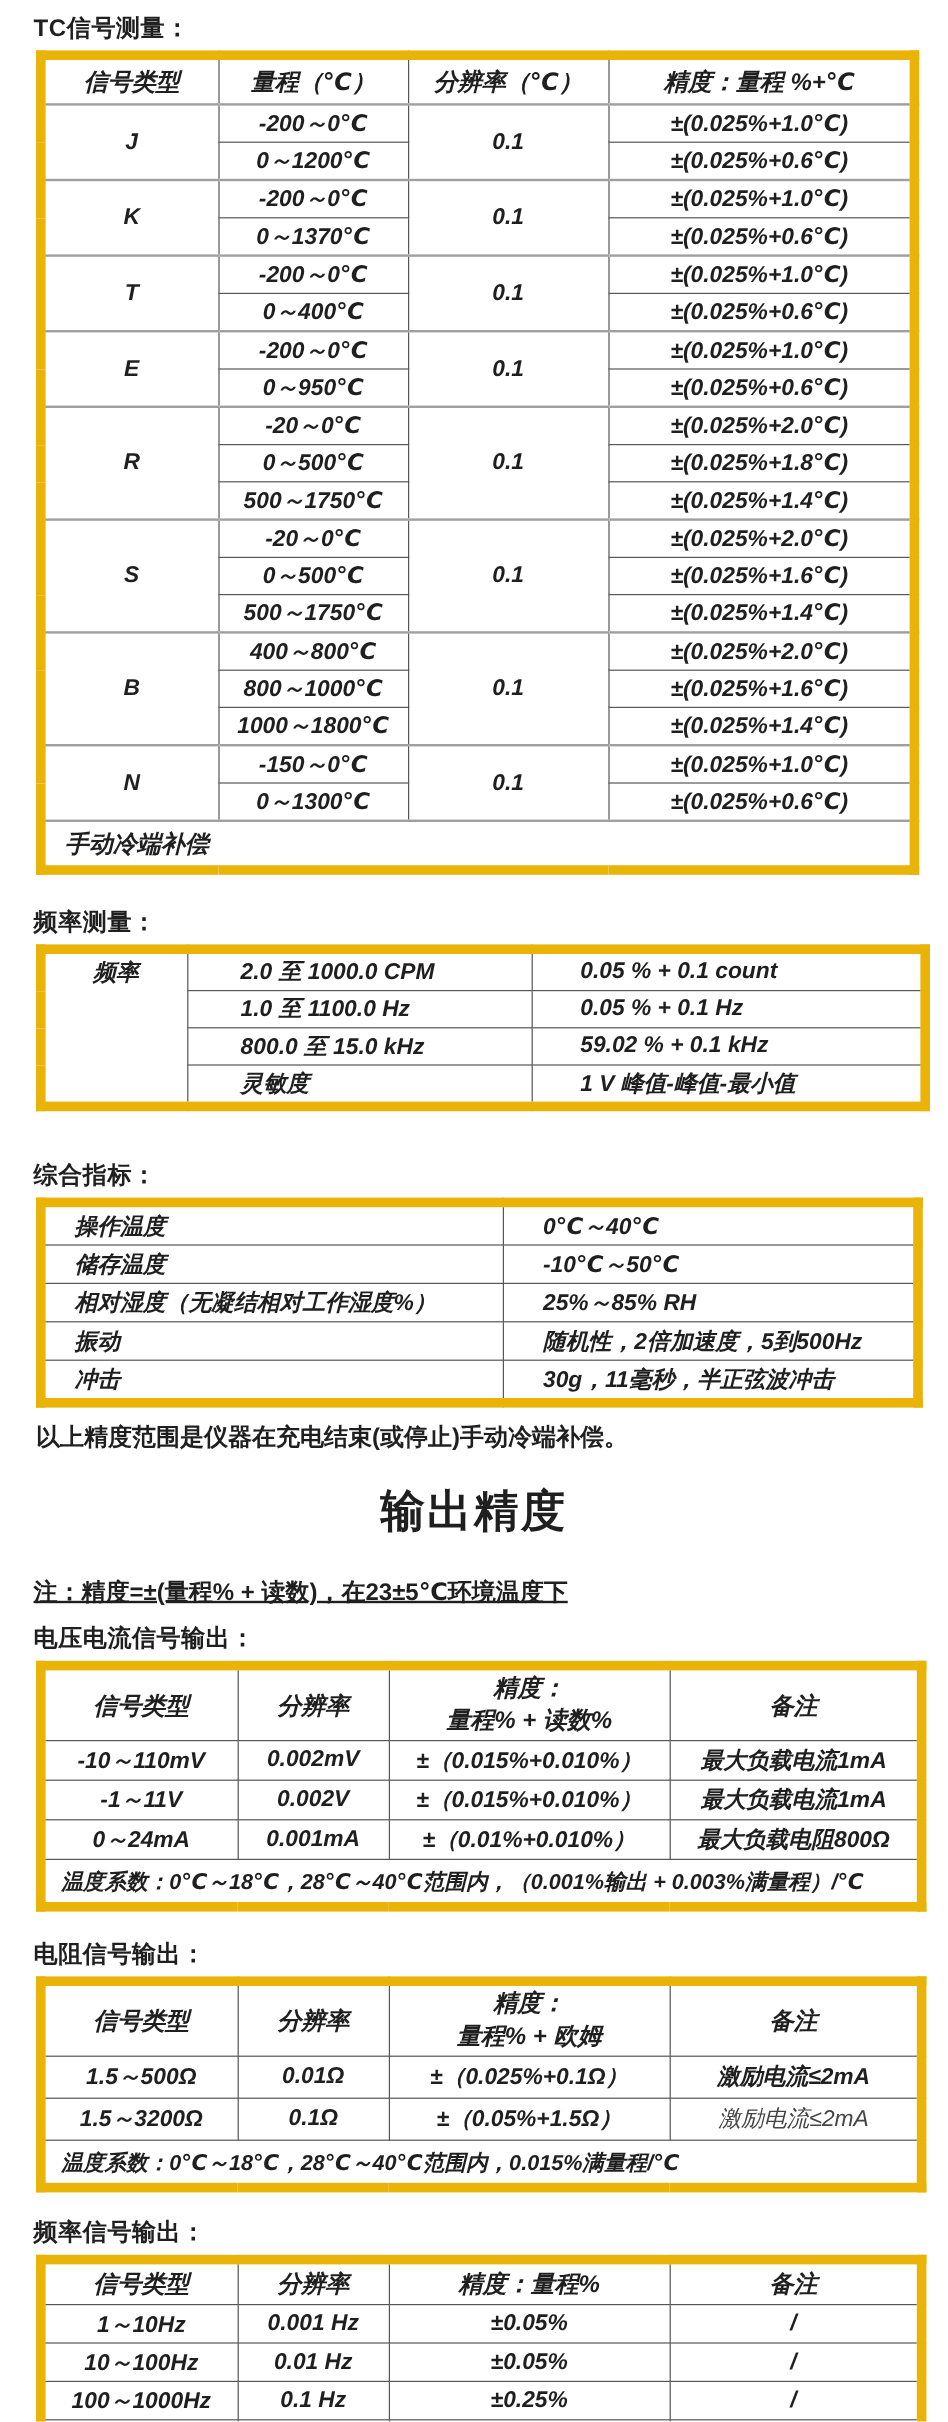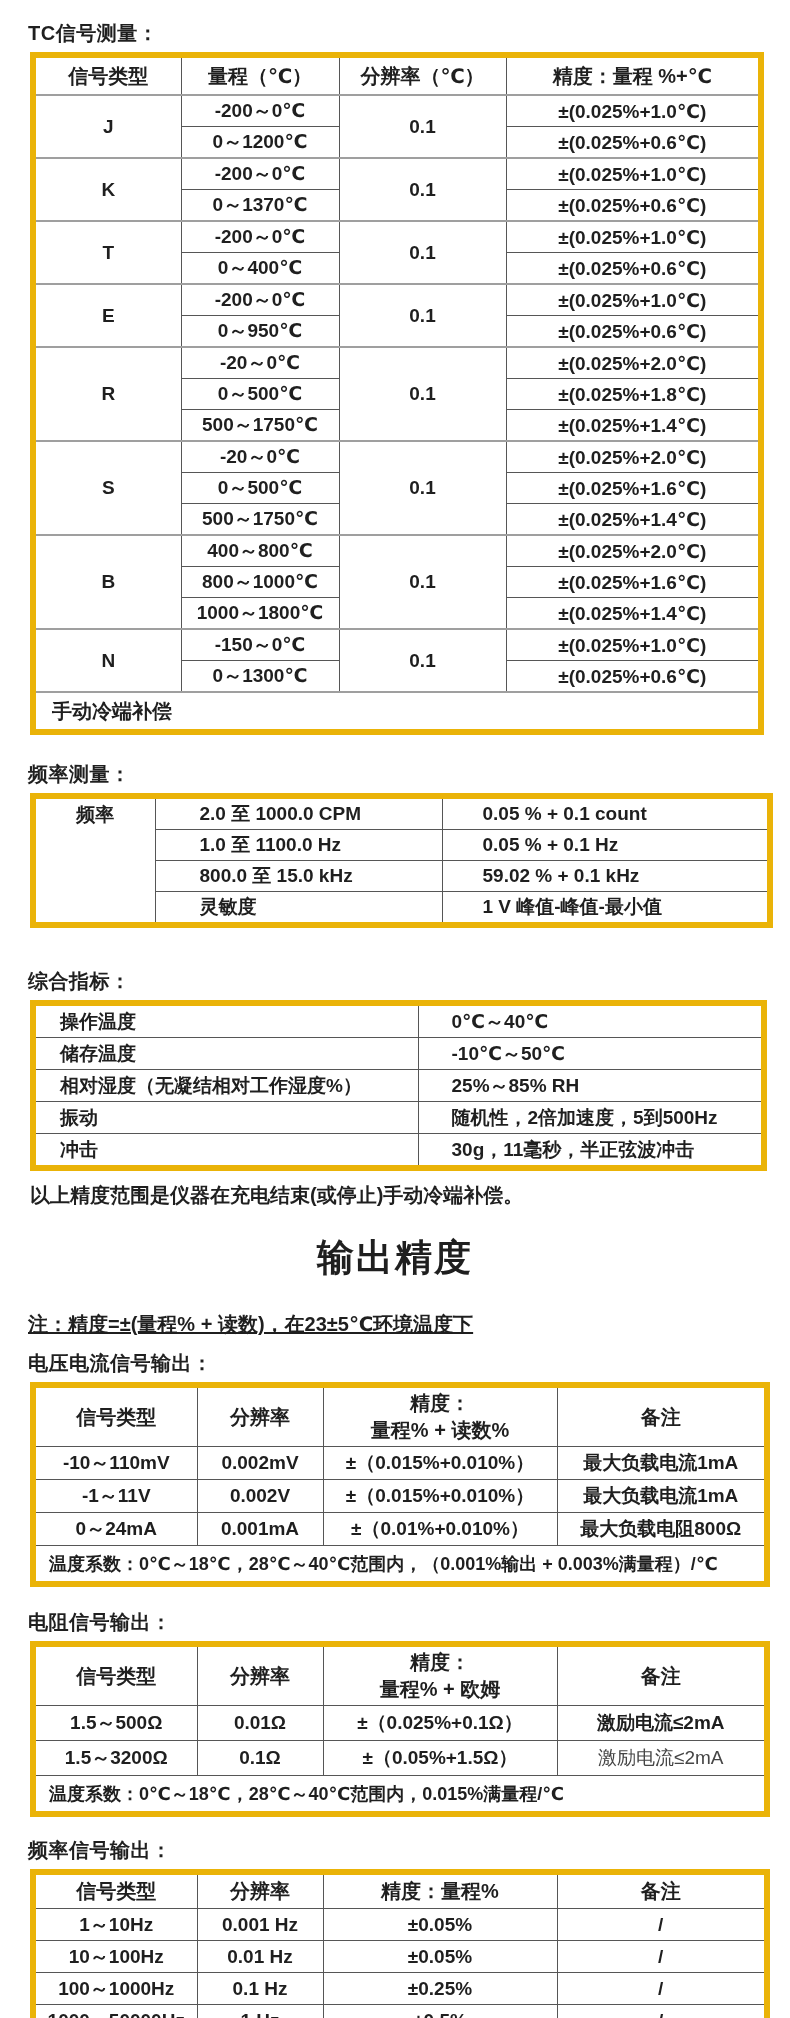--- a/index.html
+++ b/index.html
@@ -1,33 +1,34 @@
 <!DOCTYPE html>
 <html><head>
 <meta charset="utf-8">
 <style>
   html,body{margin:0;padding:0;background:#ffffff;}
   .page{
     position:relative;
     width:790px;height:2018px;
     box-sizing:border-box;
-    padding-top:20px;
+    padding-top:10px;
     font-family:"Liberation Sans","DejaVu Sans",sans-serif;
     color:#1f1f1f;
     overflow:hidden;
   }
   .sec-label{
     margin:0 0 5px 28px;
     font-size:20px;font-weight:700;letter-spacing:0.5px;
   }
   table.tbl{
     border-collapse:collapse;
     table-layout:fixed;
     margin-left:30px;
-    border:6px solid #eab308;
+    border:8px solid #eab308;
+    font-style:italic;
   }
   .tbl th,.tbl td{
     border:1px solid #565656;
     text-align:center;
     padding:0;
     font-size:19px;
     font-weight:700;
     overflow:hidden;
     white-space:nowrap;
   }

